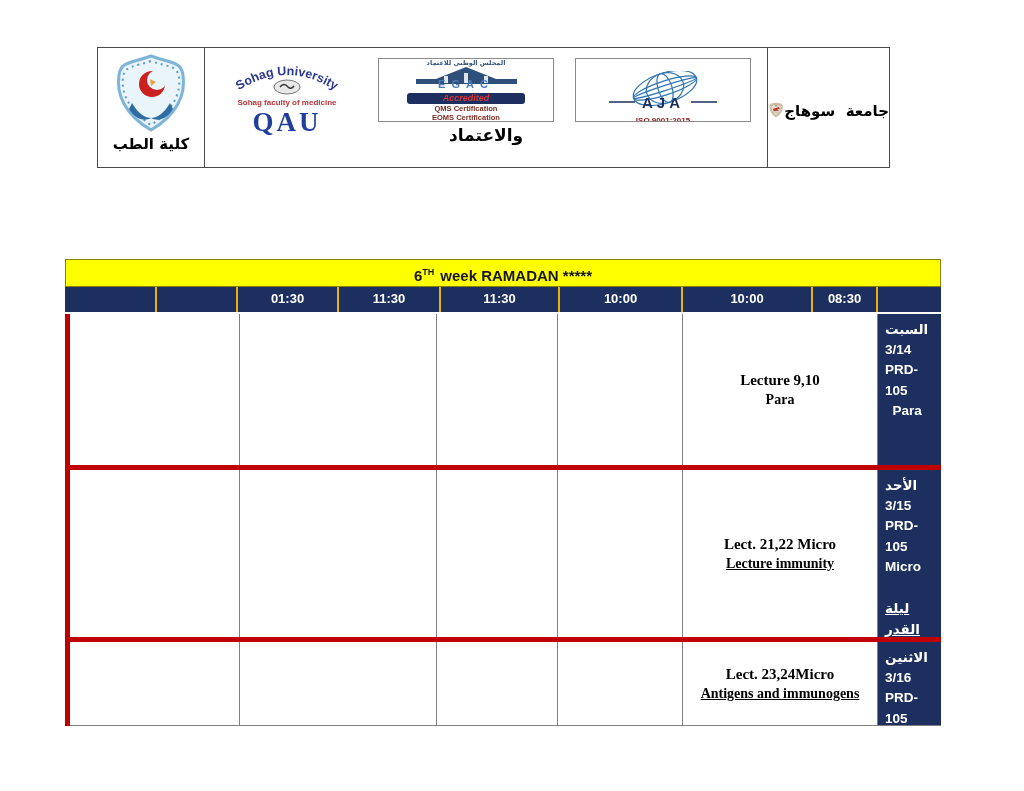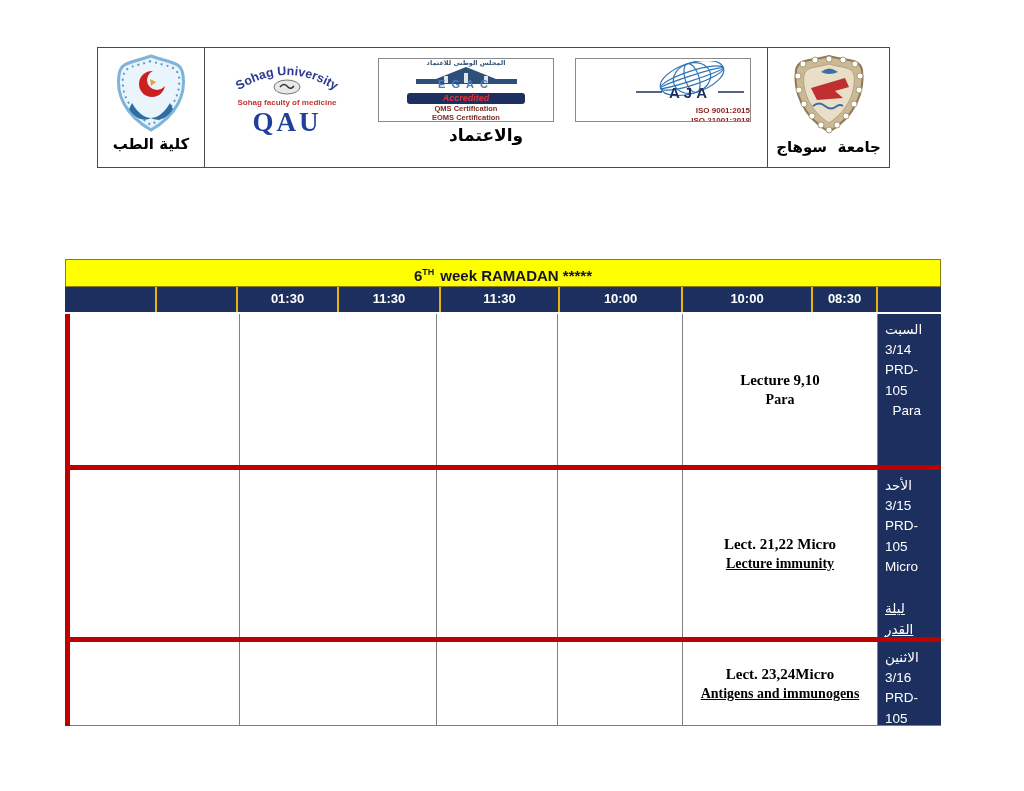--- a/index.html
+++ b/index.html
@@ -8,28 +8,28 @@
     font-family:"Liberation Sans","DejaVu Sans",sans-serif;
   }
   .arabic{font-family:"DejaVu Sans",sans-serif;}
 
   
   .header-row{position:absolute;left:97px;top:47px;width:793px;height:121px;display:flex;}
   .hbox{border:1px solid #4a4a4a;box-sizing:border-box;background:#fff;}
   .hbox + .hbox{margin-left:-1px;}
   .hbox.left{width:108px;display:flex;flex-direction:column;align-items:center;padding-top:5px;}
   .hbox.mid{width:564px;position:relative;}
-  .hbox.right{width:123px;display:flex;flex-direction:column;align-items:center;padding-top:4px;}
+  .hbox.right{width:123px;display:flex;flex-direction:row;align-items:center;padding-top:4px;}
   .hcaption{font-weight:bold;font-size:15px;color:#000;margin-top:2px;white-space:pre;}
 
   .qau-logo{position:absolute;left:7px;top:2px;width:150px;height:88px;}
   .cert-box{position:absolute;top:10px;width:176px;height:64px;border:1px solid #8a8a8a;
     box-sizing:border-box;text-align:center;overflow:hidden;background:#fff;}
   .cert-box.egac{left:173px;padding-top:1px;}
-  .cert-box.aja{left:370px;padding-top:2px;text-align:right;}
+  .cert-box.aja{left:370px;padding-top:12px;}
   .egac-arabic{font-size:6.5px;line-height:7px;font-weight:bold;color:#33567a;}
   .accredited-bar{background:#1c2f5f;border-radius:3px;width:118px;margin:0 auto;
     font-size:9px;font-style:italic;color:#e03434;font-weight:bold;line-height:11px;}
   .egac-lines{font-size:7.5px;font-weight:bold;color:#7b2b20;line-height:8.5px;margin-top:1px;}
   .aja-lines{font-size:8px;font-weight:bold;color:#8b1a1a;line-height:9.5px;margin-top:1px;}
   .accred-text{position:absolute;left:0;right:0;top:76px;text-align:center;
     font-weight:bold;font-size:17px;line-height:22px;color:#000;}
 
   
   .table-wrap{position:absolute;left:65px;top:247px;width:876px;}
@@ -47,21 +47,21 @@
   .brow{display:flex;}
   .brow1{height:151px;border-bottom:5px solid #c00000;}
   .brow2{height:167px;border-bottom:5px solid #c00000;}
   .brow3{height:83px;border-bottom:1px solid #7f7f7f;}
   .bcell{box-sizing:border-box;border-right:1px solid #808080;height:100%;}
   .ca{width:170px;}.cb{width:197px;}.cc{width:121px;}.cd{width:125px;}
   .ce{width:195px;display:flex;flex-direction:column;align-items:center;justify-content:center;
     font-family:"Liberation Serif","DejaVu Serif",serif;font-weight:bold;color:#000;text-align:center;}
   .lec-title{font-size:15px;line-height:20px;}
   .lec-sub{font-size:14px;line-height:19px;}
-  .day{width:63px;background:#1c2f5f;border-right:none;color:#ffffff;font-weight:normal;
+  .day{width:63px;background:#1c2f5f;border-right:none;color:#ffffff;font-weight:bold;
     font-size:13.5px;padding:5px 0 7px 7px;overflow:hidden;}
   .day-line{line-height:20.5px;min-height:20.5px;white-space:pre;}
   .u{text-decoration:underline;}
 </style>
 </head>
 <body>
 
 <div class="header-row">
 
   <div class="hbox left">

